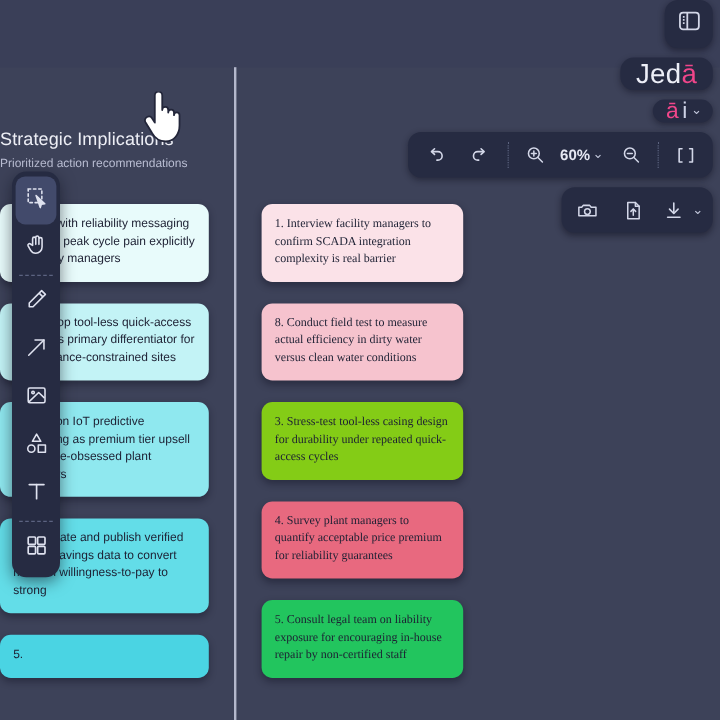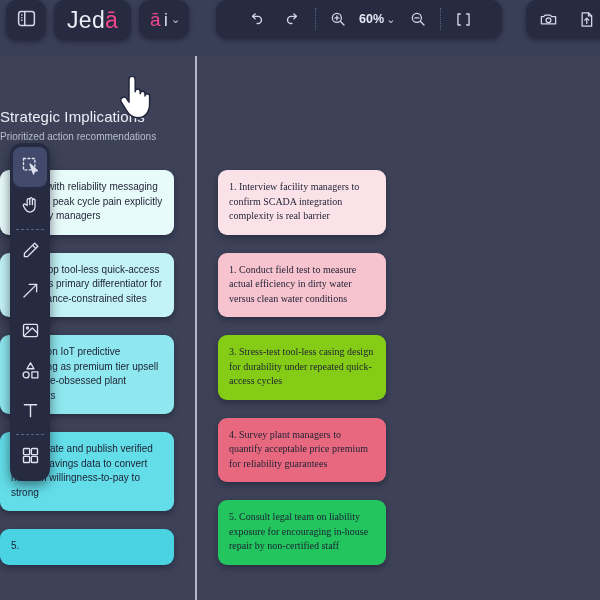--- a/index.html
+++ b/index.html
@@ -74,24 +74,25 @@
   .card-left  { width: 174px; }
   .card-right { width: 168px; font-family: Liberation Serif, serif; }
 
   
   #topbar {
     position: absolute;
     left: 0; top: 0;
     width: 600px; height: 56px;
     background: #3a3f58;
     display: flex;
-    align-items: flex-start;
+    align-items: flex-end;
     gap: 8px;
     padding: 0 6px;
     z-index: 40;
+    flex-direction: column;
   }
 
   .pill {
     background: #262b42;
     border-radius: 11px;
     height: 38px;
     display: flex;
     align-items: center;
     box-shadow: 0 2px 5px rgba(10,12,24,.45);
   }
@@ -228,21 +229,21 @@
           </div>
         </div>
     </div>
 
     <div class="column col-right">
       <div class="cards" id="right-cards">
           <div class="card card-right" style="background: rgb(251, 226, 232);">
             <div>1. Interview facility managers to confirm SCADA integration complexity is real barrier</div>
           </div>
           <div class="card card-right" style="background: rgb(246, 195, 206);">
-            <div>1. Conduct field test to measure actual efficiency in dirty water versus clean water conditions</div>
+            <div>8. Conduct field test to measure actual efficiency in dirty water versus clean water conditions</div>
           </div>
           <div class="card card-right" style="background: #84cc16;">
             <div>3. Stress-test tool-less casing design for durability under repeated quick-access cycles</div>
           </div>
           <div class="card card-right" style="background: rgb(232, 105, 127);">
             <div>4. Survey plant managers to quantify acceptable price premium for reliability guarantees</div>
           </div>
           <div class="card card-right" style="background: #22c55e;">
             <div>5. Consult legal team on liability exposure for encouraging in-house repair by non-certified staff</div>
           </div>
@@ -269,21 +270,21 @@
       <span>Jed</span>
         <span class="accent">ā</span>
     </div>
 
     <div class="ai-chip">
       <span class="ai-text">ā</span>
         <span class="ai-text ai-i">i</span>
       <span class="caret">⌄</span>
     </div>
 
-    <div class="pill" style="margin-left:19px;padding:0 20px;">
+    <div class="pill" style="margin-left:19px;padding:0 4px;">
 
       <div class="iconbtn">
         <span>
           <svg width="19" height="19" viewBox="0 0 24 24" fill="none" stroke="currentColor" stroke-width="1.7" stroke-linecap="round" stroke-linejoin="round">
             <path d="M9 8H15a4.5 4.5 0 0 1 0 9h-1"></path>
             <polyline points="11.5,5 8.3,8 11.5,11"></polyline>
           </svg>
         </span>
       </div>
 

